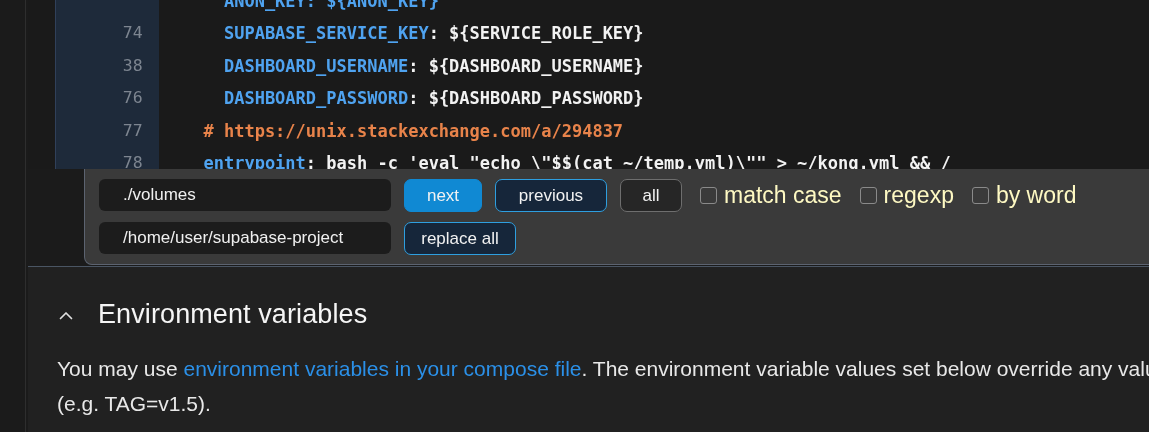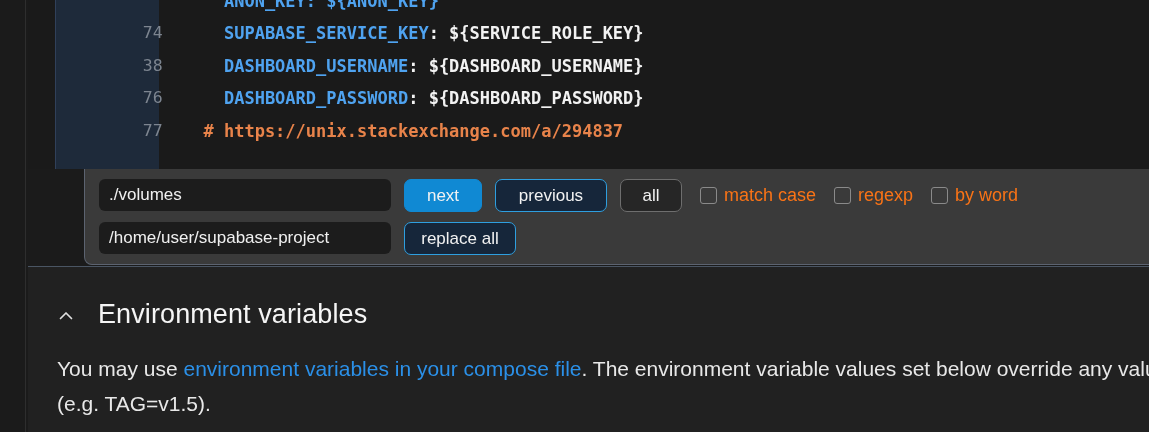--- a/index.html
+++ b/index.html
@@ -74,21 +74,20 @@
   }
   .ln {
     position: absolute;
     left: 27px;
     width: 88px;
     text-align: right;
     color: #7d8590;
     font-family: "DejaVu Sans Mono", monospace;
     font-size: 16.5px;
     letter-spacing: .2px;
-    margin-left: 20px;
   }
   .code-text {
     position: absolute;
     left: 155px;
     white-space: pre;
     font-weight: 700;
   }
   .tok-key  { color: #4fa3f0; font-weight: 700; }
   .tok-com  { color: #e8834a; font-weight: 700; }
   .tok-txt  { color: #f2f2f2; font-weight: 700; }
@@ -114,21 +113,21 @@
   }
   .find-input {
     width: 292px;
     height: 32px;
     background: #1c1c1c;
     border: none;
     border-radius: 6px;
     color: #f0f0f0;
     font-family: "Liberation Sans", sans-serif;
     font-size: 17px;
-    padding: 0 10px;
+    padding: 0 24px;
     box-sizing: border-box;
     outline: none;
   }
   .btn {
     height: 33px;
     border-radius: 7px;
     font-family: "Liberation Sans", sans-serif;
     font-size: 17px;
     color: #f2f2f2;
     cursor: pointer;
@@ -163,22 +162,22 @@
   .chk-box {
     width: 17px;
     height: 17px;
     border: 1.6px solid #8a8a8a;
     border-radius: 3px;
     background: transparent;
     box-sizing: border-box;
     margin-right: 7px;
   }
   .chk-label {
-    font-size: 18px;
-    color: #f97316;
+    font-size: 23px;
+    color: #fef9c3;
     font-family: "Liberation Sans", sans-serif;
     white-space: nowrap;
   }
 
   
   .divider {
     position: absolute;
     left: 28px; top: 266px;
     width: 1121px;
     height: 1px;
@@ -239,20 +238,21 @@
 
   <div class="editor">
     <div class="code-surface">
       <div class="gutter"></div>
       <div class="code-lines" id="code-lines">
           <div class="code-line"><span class="ln"></span><span class="code-text"><span class="tok-key">    ANON_KEY: ${ANON_KEY}</span></span></div>
           <div class="code-line"><span class="ln">74</span><span class="code-text"><span class="tok-key">    SUPABASE_SERVICE_KEY</span><span class="tok-txt">: ${SERVICE_ROLE_KEY}</span></span></div>
           <div class="code-line"><span class="ln">38</span><span class="code-text"><span class="tok-key">    DASHBOARD_USERNAME</span><span class="tok-txt">: ${DASHBOARD_USERNAME}</span></span></div>
           <div class="code-line"><span class="ln">76</span><span class="code-text"><span class="tok-key">    DASHBOARD_PASSWORD</span><span class="tok-txt">: ${DASHBOARD_PASSWORD}</span></span></div>
           <div class="code-line"><span class="ln">77</span><span class="code-text"><span class="tok-com">  # https://unix.stackexchange.com/a/294837</span></span></div>
+          <div class="code-line"><span class="ln">78</span><span class="code-text"><span class="tok-key">  entrypoint</span><span class="tok-txt">: bash -c 'eval "echo \"$$(cat ~/temp.yml)\"" &gt; ~/kong.yml &amp;&amp; /</span></span></div>
         </div>
     </div>
 
     <div class="find-widget">
 
       <div class="find-row">
         <input class="find-input" type="text" value="./volumes" style="">
         <div class="btn btn-primary">next</div>
         <div class="btn btn-outline-blue">previous</div>
         <div class="btn btn-outline-gray">all</div>

